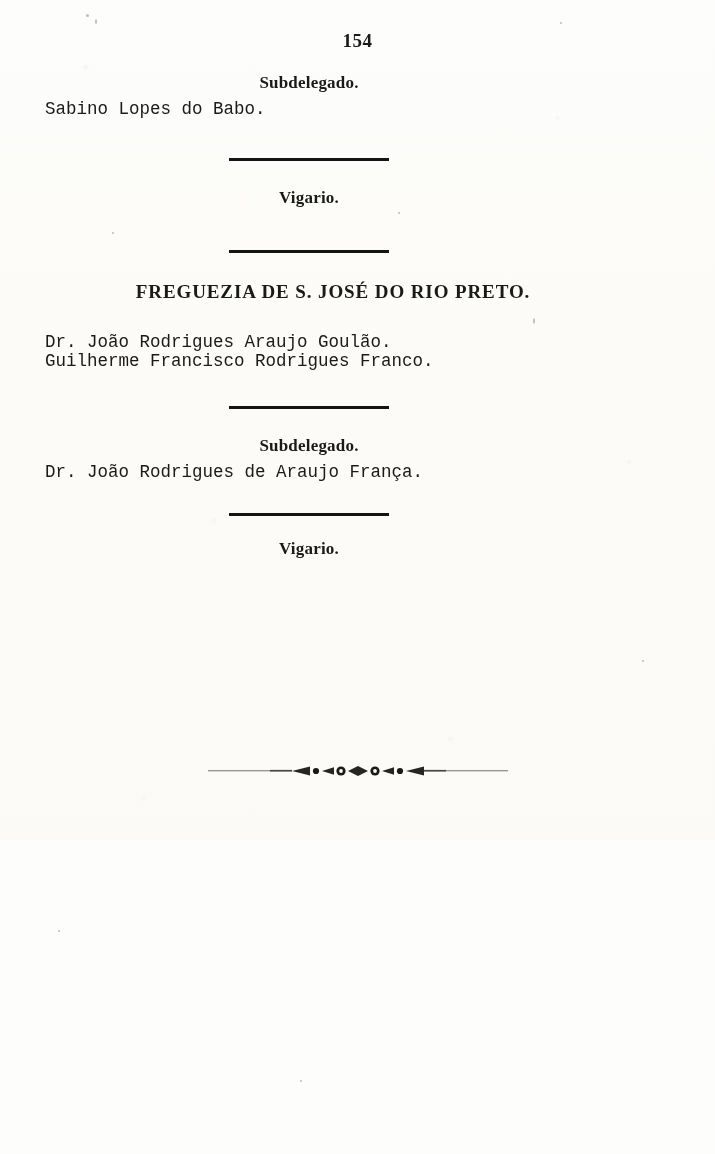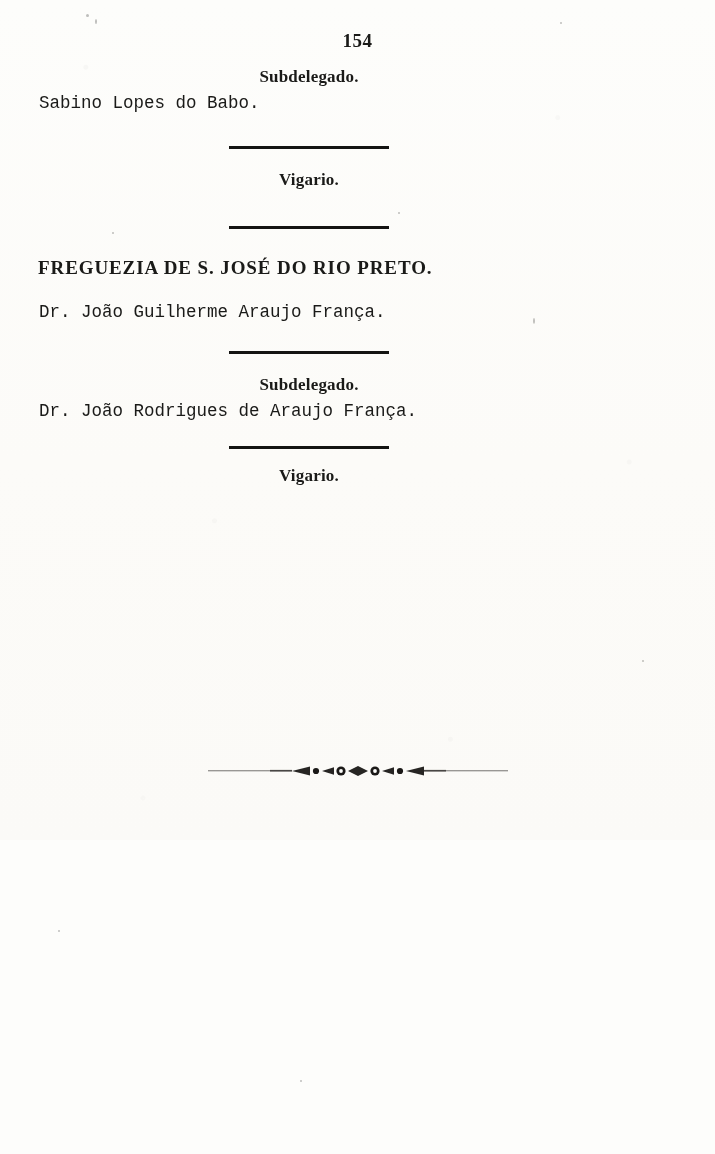--- a/index.html
+++ b/index.html
@@ -60,36 +60,36 @@
     padding-right: 58px;
   }
   .name-line {
     font-size: 17.5px;
     line-height: 19px;
     margin: 0;
     white-space: nowrap;
     font-family: Liberation Mono, monospace;
   }
   .block {
-    margin: 1px;
+    margin: 7px;
   }
   .gap-after-head { height: 7px; }
   .rule {
     width: 160px;
     height: 3px;
     background: #141412;
     margin: 0 auto;
   }
   .rule-wrap {
     width: 100%;
     padding-right: 58px;
     box-sizing: border-box;
   }
   .freguezia-title {
-    text-align: left;
+    text-align: center;
     font-weight: bold;
     font-size: 19px;
     letter-spacing: 0.9px;
     font-family: "Liberation Serif", serif;
     padding-right: 10px;
   }
   .ornament {
     position: absolute;
     left: 0;
     width: 715px;
@@ -148,21 +148,22 @@
         <div class="rule"></div>
       </div>
     <div class="spacer-28"></div>
 
     <div class="freguezia-title">FREGUEZIA DE S. JOSÉ DO RIO PRETO.</div>
 
     <div class="spacer-16"></div>
 
     <div class="block">
       <div class="gap-after-head"></div>
-      <div class="name-line">Dr. João Guilherme Araujo França.</div>
+      <div class="name-line">Dr. João Rodrigues Araujo Goulão.</div>
+      <div class="name-line">Guilherme Francisco Rodrigues Franco.</div>
     </div>
 
     <div class="spacer-28"></div>
     <div class="rule-wrap">
         <div class="rule"></div>
       </div>
     <div class="spacer-20"></div>
 
     <div class="block">
       <div class="role-heading shift-left">Subdelegado.</div>

